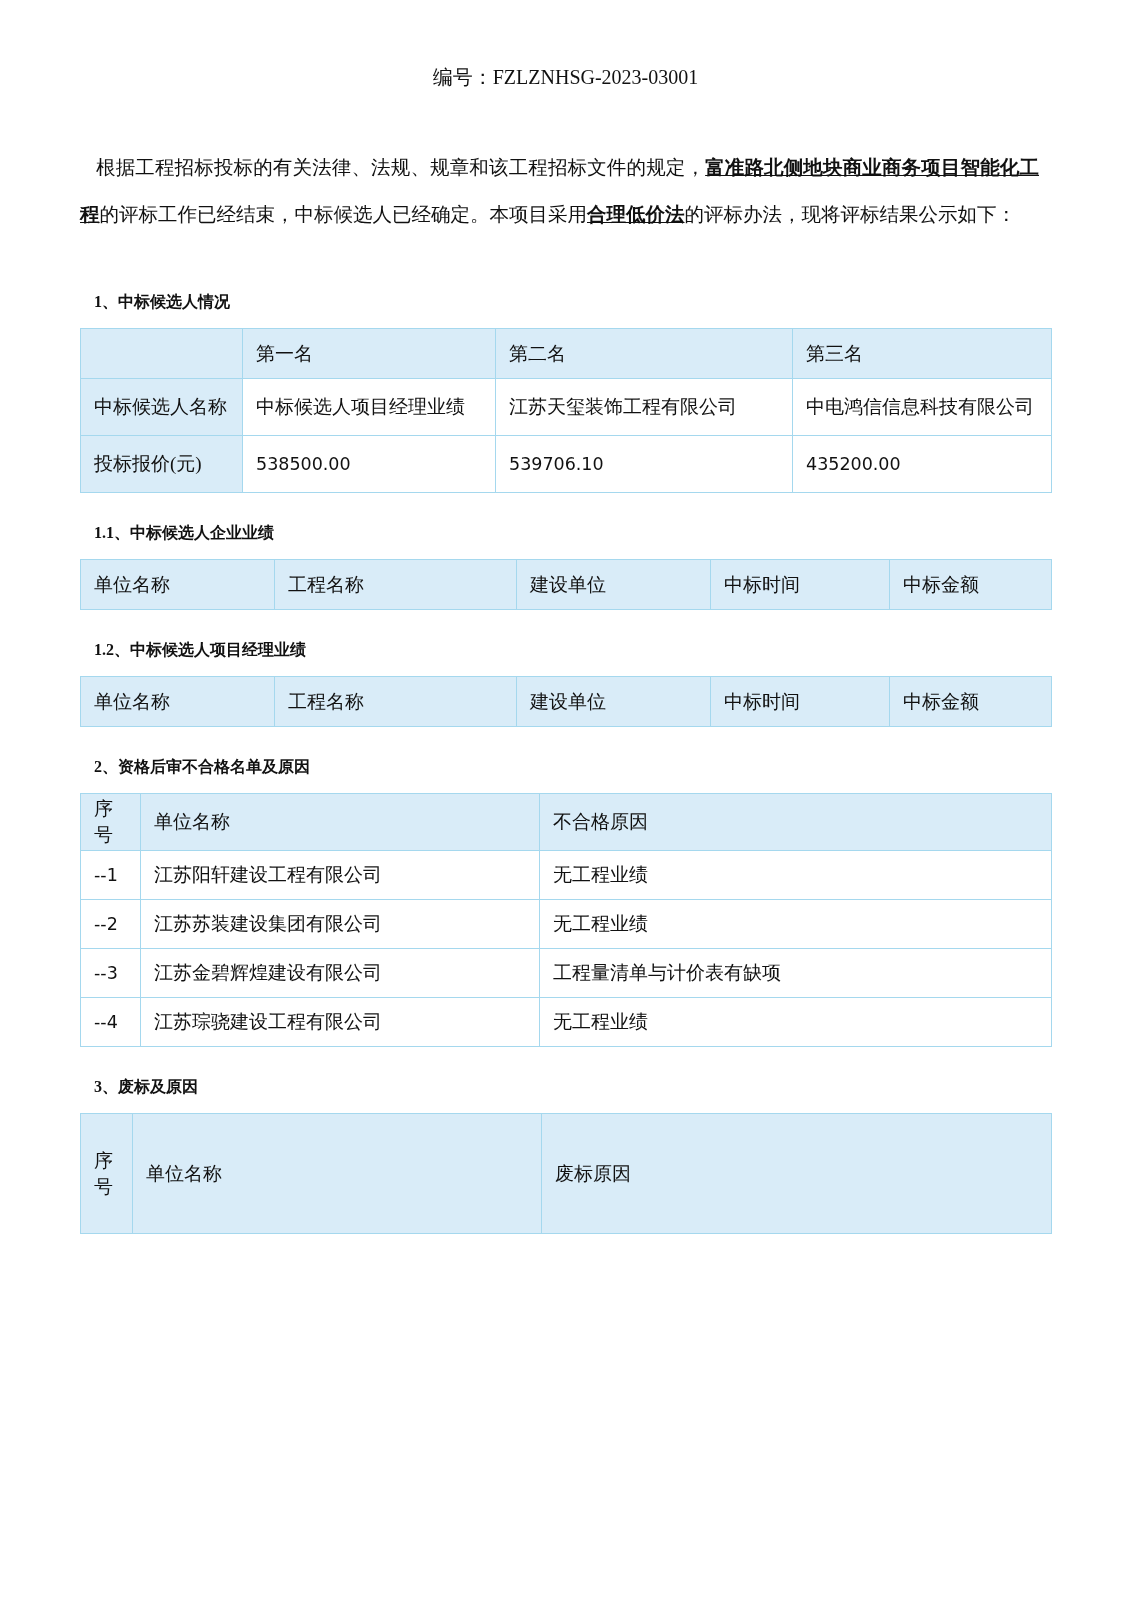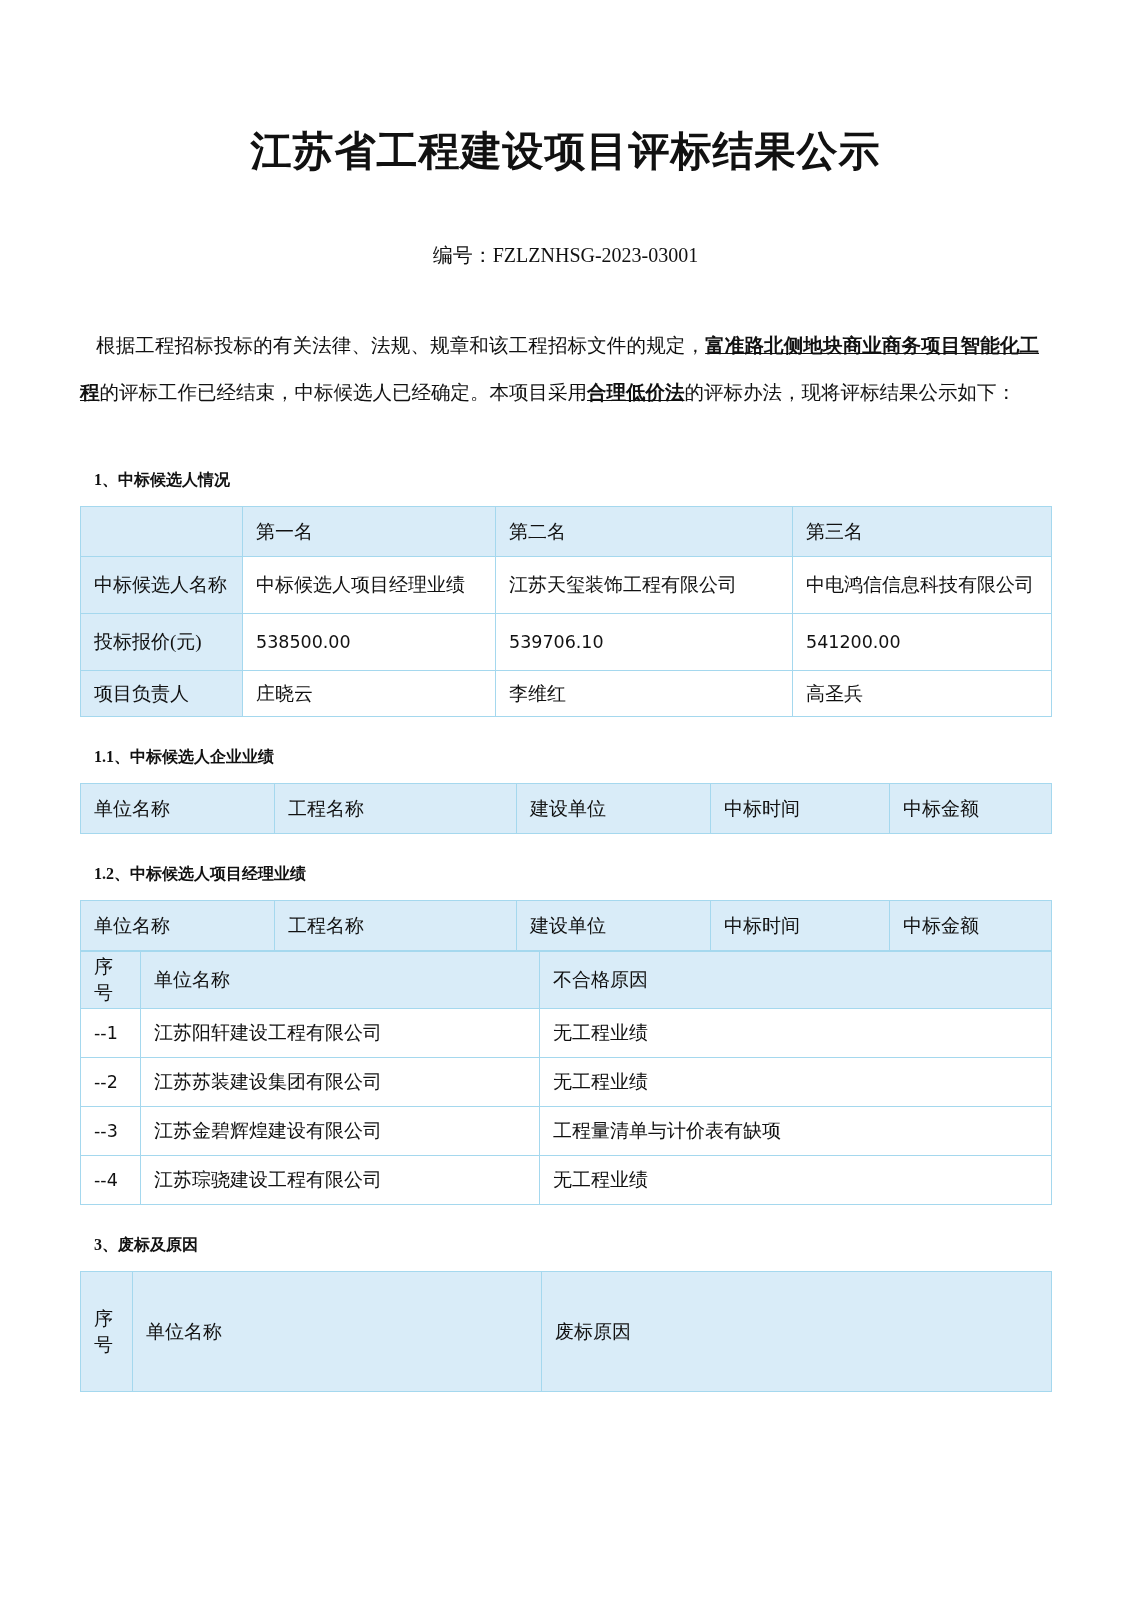--- a/index.html
+++ b/index.html
@@ -77,21 +77,20 @@
   tr.h57  { height: 57px; }
   tr.h46  { height: 46px; }
   tr.h49  { height: 49px; }
   tr.h120 { height: 120px; }
 </style>
 </head>
 <body>
 
 <div class="page">
 
-  <h1 class="title">江苏省工程建设项目评标结果公示</h1>
 
   <p class="doc-no"><span>编号：</span><span>FZLZNHSG-2023-03001</span></p>
 
   <p class="intro"><span>根据工程招标投标的有关法律、法规、规章和该工程招标文件的规定，</span><span class="em">富准路北侧地块商业商务项目智能化工程</span><span>的评标工作已经结束，中标候选人已经确定。本项目采用</span><span class="em">合理低价法</span><span>的评标办法，现将评标结果公示如下：</span></p>
 
   <div class="sec first">1、中标候选人情况</div>
 
   <table class="tbl">
     <colgroup>
       <col style="width:162px">
@@ -109,27 +108,21 @@
     <tr class="h57">
       <td class="hd">中标候选人名称</td>
       <td>中标候选人项目经理业绩</td>
       <td>江苏天玺装饰工程有限公司</td>
       <td>中电鸿信信息科技有限公司</td>
     </tr>
     <tr class="h57">
       <td class="hd">投标报价(元)</td>
       <td class="num">538500.00</td>
       <td class="num">539706.10</td>
-      <td class="num">541200.00</td>
-    </tr>
-    <tr class="h46">
-      <td class="hd">项目负责人</td>
-      <td>庄晓云</td>
-      <td>李维红</td>
-      <td>高圣兵</td>
+      <td class="num">435200.00</td>
     </tr>
   </tbody>
     </table>
 
   <div class="sec">1.1、中标候选人企业业绩</div>
 
   <table class="tbl">
     <colgroup>
       <col style="width:194px">
         <col style="width:242px">
@@ -162,20 +155,21 @@
         <tr class="h50">
       <th class="hd">单位名称</th>
       <th class="hd">工程名称</th>
       <th class="hd">建设单位</th>
       <th class="hd">中标时间</th>
       <th class="hd">中标金额</th>
     </tr>
   </tbody>
     </table>
 
+  <div class="sec">2、资格后审不合格名单及原因</div>
 
   <table class="tbl">
     <colgroup>
       <col style="width:60px">
         <col style="width:399px">
         <col style="width:512px">
     </colgroup>
     <tbody>
         <tr class="h50">
       <th class="hd">序号</th>

